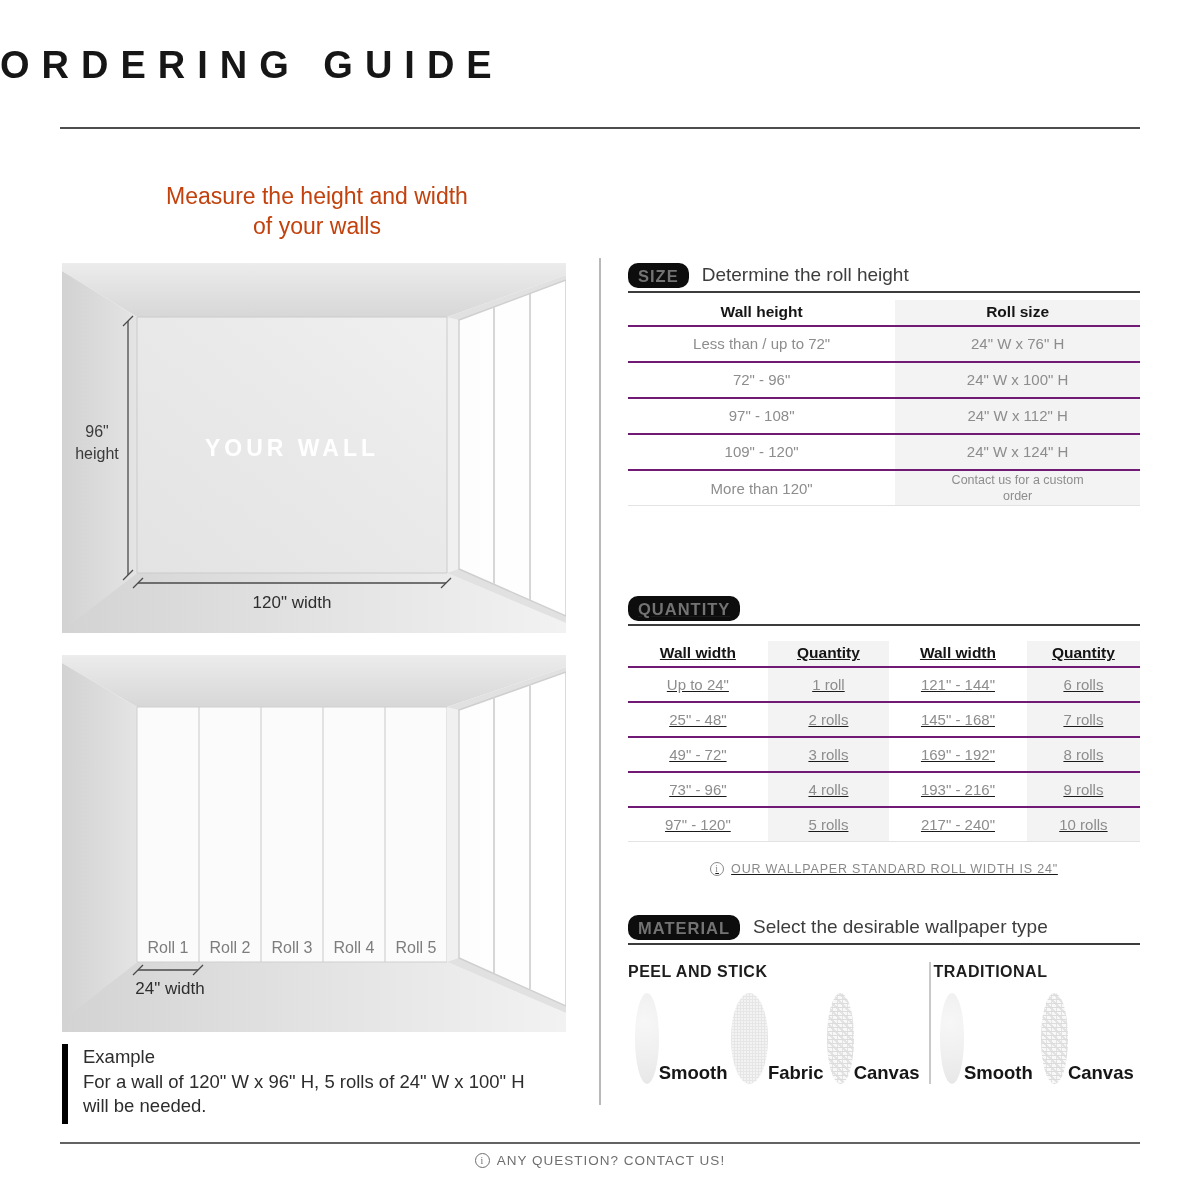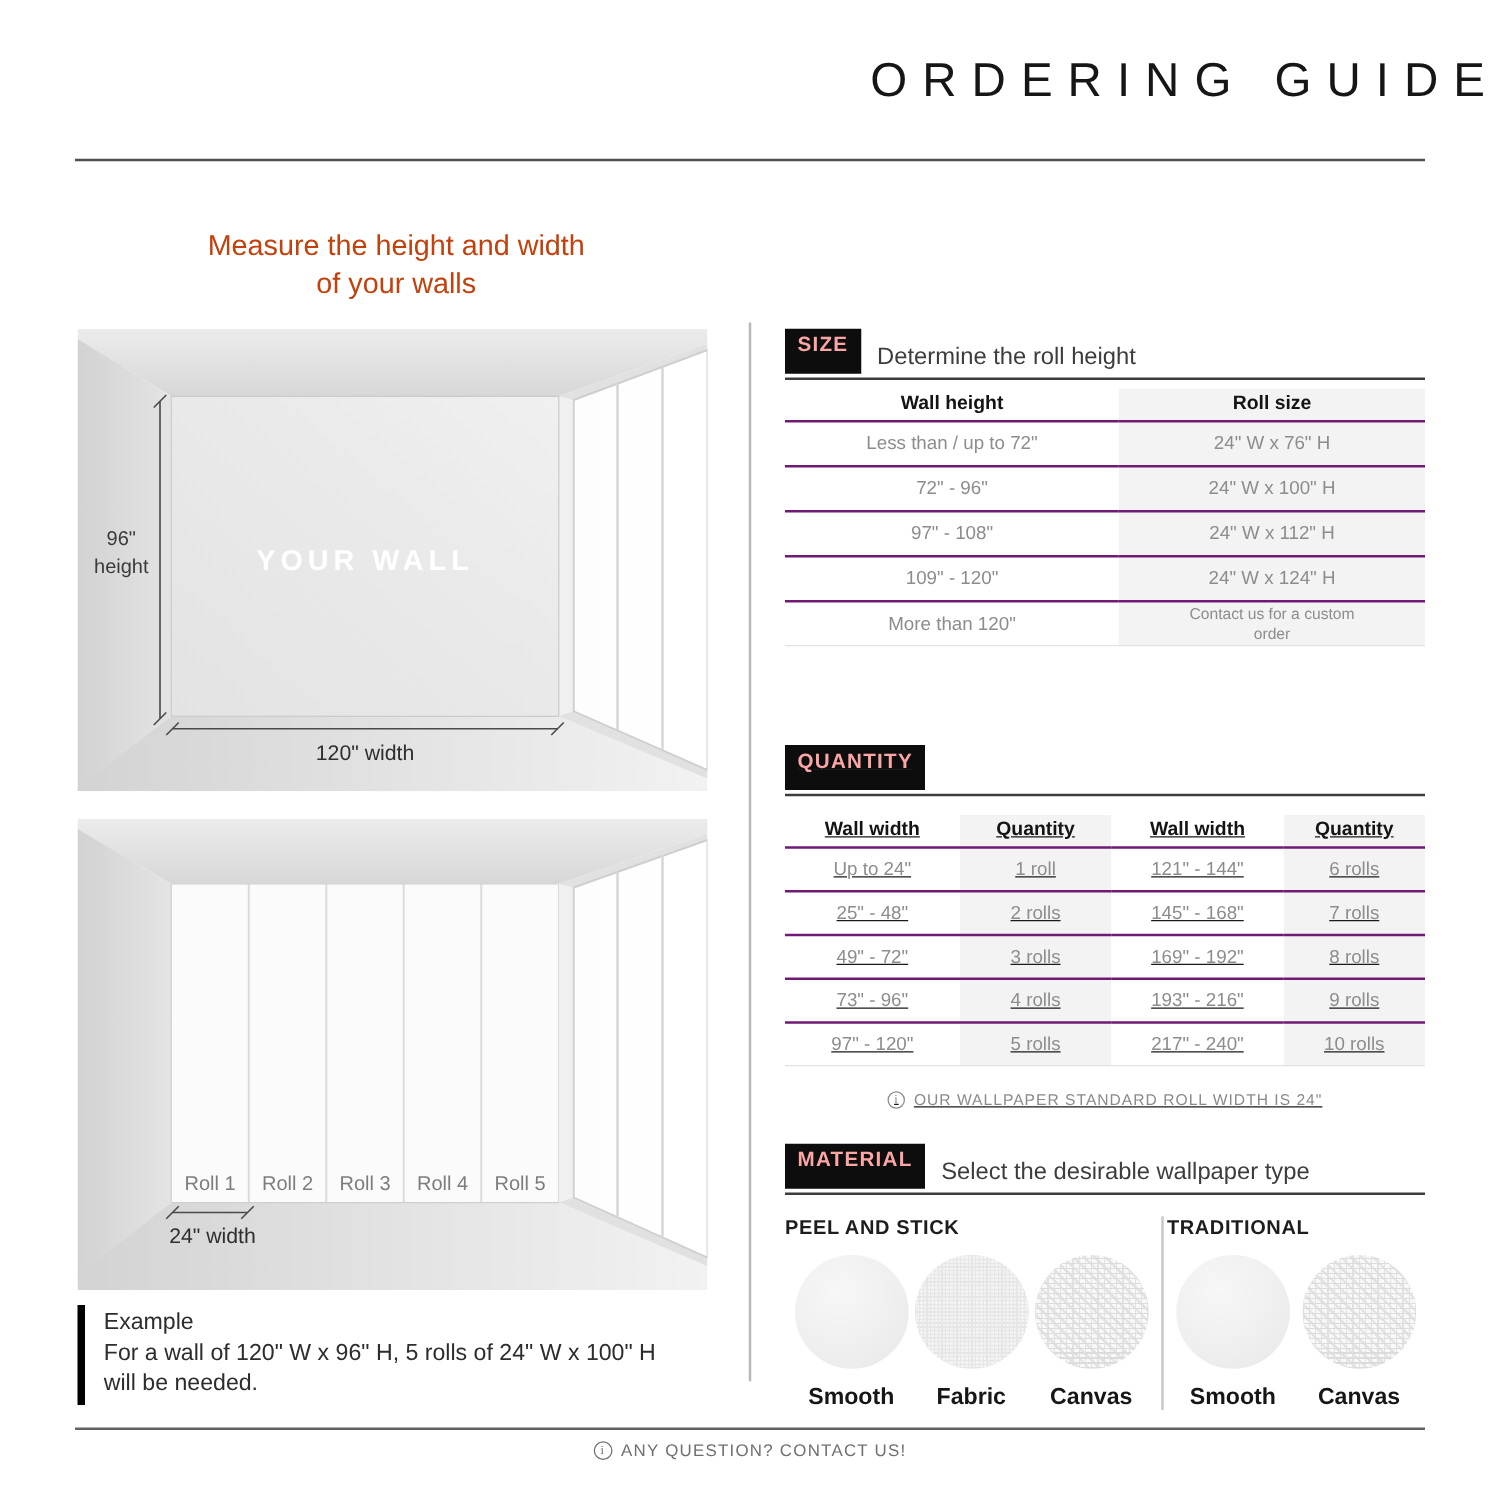--- a/index.html
+++ b/index.html
@@ -3,22 +3,22 @@
 <meta charset="utf-8">
 <style>
   html,body{margin:0;padding:0;background:#ffffff;}
   *{box-sizing:border-box;}
   #canvas{
     position:relative;width:1200px;height:1200px;background:#ffffff;
     font-family:"Liberation Sans", sans-serif;color:#1a1a1a;overflow:hidden;
   }
   
   .page-title{
-    position:absolute;top:44px;left:0;width:1200px;text-align:right;
-    font-size:38px;font-weight:400;letter-spacing:12px;color:#161616;
+    position:absolute;top:44px;left:0;width:1200px;text-align:left;
+    font-size:38px;font-weight:700;letter-spacing:12px;color:#161616;
   }
   .rule{position:absolute;background:#4e4e4e;}
   .rule.top{left:60px;top:127px;width:1080px;height:2px;}
   .rule.bottom{left:60px;top:1142px;width:1080px;height:2px;background:#636363;}
 
   .col-head{
     position:absolute;text-align:center;font-size:23px;color:#c2410c;
     line-height:1.32;white-space:pre-line;
   }
   .col-head.left{left:52px;top:181px;width:530px;}
@@ -44,22 +44,22 @@
   }
   .example div{margin:0 0 2px 0;}
 
   
   .section{position:absolute;left:628px;width:512px;}
   .sec-head{
     display:flex;align-items:flex-end;border-bottom:2px solid #3c3c3c;
     padding-bottom:3px;min-height:28px;
   }
   .blk-label{
-    background:#0d0d0d;color:#fca5a5;font-size:16.5px;font-weight:700;
-    letter-spacing:1px;padding:4px 10px 12px 10px;line-height:1.2;flex:none;
+    background:#0d0d0d;color:#737373;font-size:16.5px;font-weight:700;
+    letter-spacing:1px;padding:4px 10px 1px 10px;line-height:1.2;flex:none;border-radius:10px;
   }
   .sec-sub{font-size:19px;color:#3d3d3d;margin-left:13px;padding-bottom:2px;}
 
   table.tbl{width:100%;border-collapse:collapse;table-layout:fixed;}
   table.tbl th{
     font-size:15.5px;font-weight:700;color:#141414;height:26px;
     text-align:center;padding:2px 0;
   }
   table.tbl td{
     font-size:15px;color:#8d8d8d;height:36px;text-align:center;
@@ -84,21 +84,21 @@
 
   
   .mat-groups{display:flex;margin-top:15px;}
   .mat-group{display:flex;flex-direction:column;}
   .mat-group.ps{width:298px;}
   .mat-group.tr{flex:1;}
   .mat-div{width:1.5px;background:#c9c9c9;margin:2px 3px 0 3px;}
   .mat-title{font-size:16px;font-weight:700;letter-spacing:0.5px;color:#1d1d1d;margin:3px 0 12px 0;}
   .swatch-row{display:flex;justify-content:center;gap:3px;}
   .mat-group.tr .swatch-row{gap:8px;}
-  .swatch{display:flex;flex-direction:column;align-items:center;width:93px;}
+  .swatch{display:flex;flex-direction:row;align-items:flex-end;width:93px;}
   .circle{width:91px;height:91px;border-radius:50%;}
   .circle.smooth{background:radial-gradient(circle at 38% 32%, #f7f7f7 0%, #efefef 55%, #e7e7e7 100%);}
   .circle.fabric{
     background-image:
       repeating-linear-gradient(0deg,#e6e6e6 0 1px,rgba(0,0,0,0) 1px 3px),
       repeating-linear-gradient(90deg,#e6e6e6 0 1px,rgba(0,0,0,0) 1px 3px);
     background-color:#f3f3f3;
   }
   .circle.canvas{
     background-image:

